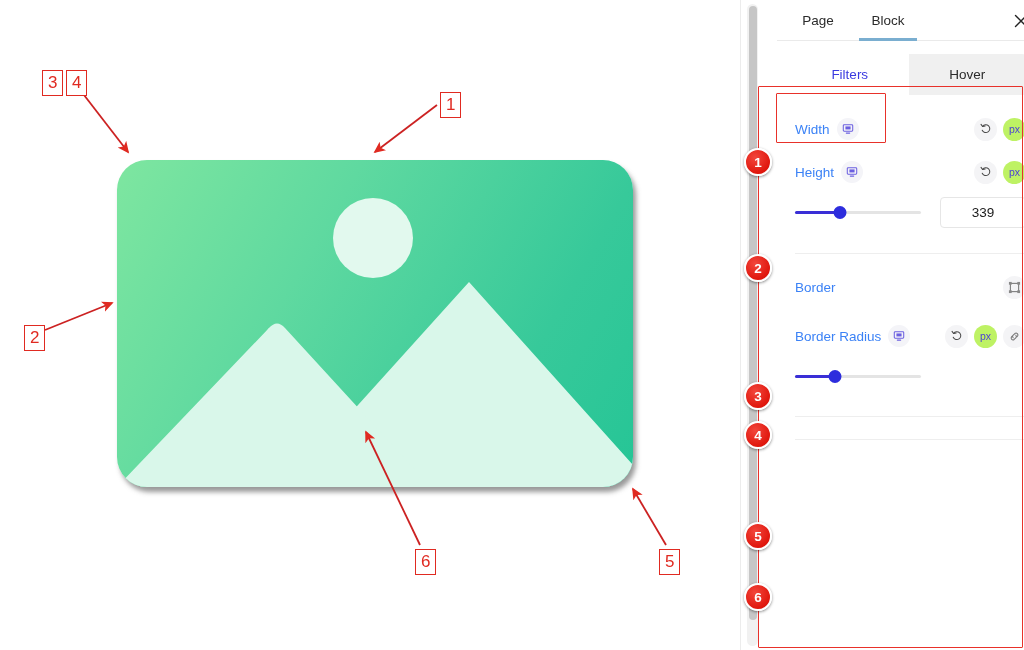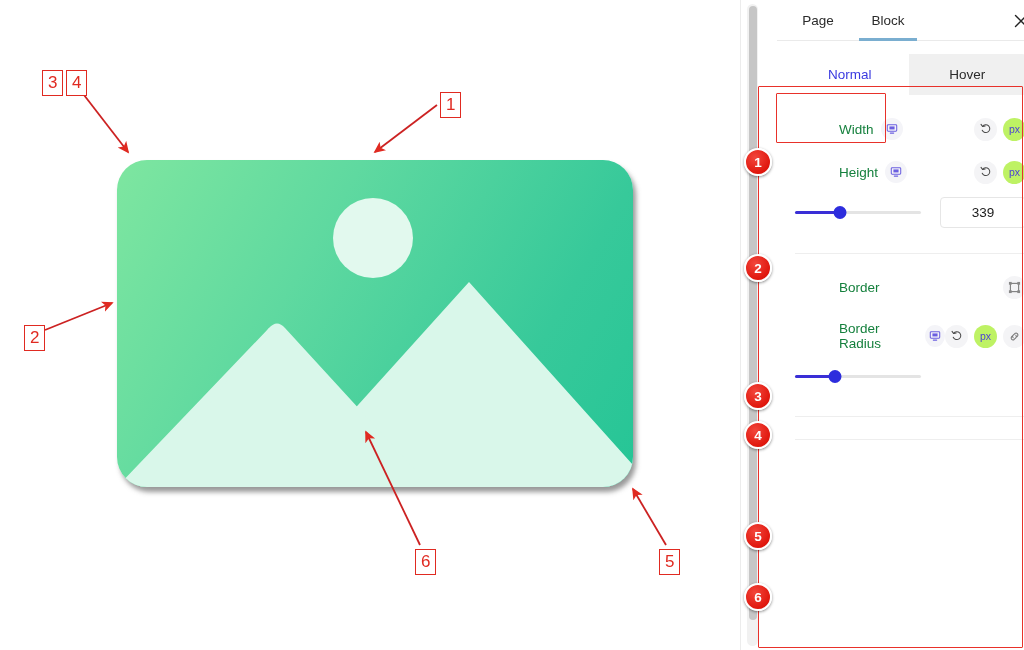--- a/index.html
+++ b/index.html
@@ -97,21 +97,21 @@
     flex: 1; display: flex; align-items: center; justify-content: center;
     font-size: 13.5px; cursor: pointer;
   }
   #state-normal { background: #ffffff; color: #3a3ae0; }
   #state-hover { background: #f0f0f0; color: #2b2b2b; }
 
   
   .ctl-row {
     display: flex; align-items: center; padding: 0 14px 0 18px; height: 34px;
   }
-  .ctl-label { font-size: 13.5px; color: #15803d; margin-left: 44px; }
+  .ctl-label { font-size: 13.5px; color: #3b82f6; }
   .ctl-icons { margin-left: auto; display: flex; align-items: center; gap: 6px; }
   .round-icon {
     width: 23px; height: 23px; border-radius: 50%;
     background: #f4f4f6; display: flex; align-items: center; justify-content: center;
     cursor: pointer;
   }
   .unit-badge {
     width: 23px; height: 23px; border-radius: 50%;
     background: #bef264; color: #4b3fd6; font-size: 10.5px;
     display: flex; align-items: center; justify-content: center; cursor: pointer;
@@ -219,21 +219,21 @@
         <div id="close-btn">
           <svg width="14" height="14" viewBox="0 0 14 14">
               <path d="M1.5 1.5 L12.5 12.5 M12.5 1.5 L1.5 12.5" stroke="#222" stroke-width="1.4" stroke-linecap="round"></path>
             </svg>
         </div>
       </div>
 
 
       <div id="state-toggle">
         <div class="state-btn" id="state-normal">
-          <span>Normal</span>
+          <span>Filters</span>
         </div>
         <div class="state-btn" id="state-hover">
           <span>Hover</span>
         </div>
       </div>
 
       <div class="ctl-row" style="margin-top:17px">
         <span class="ctl-label">Width</span>
         <span class="dev-icon">
           <svg width="12" height="12" viewBox="0 0 14 14">

